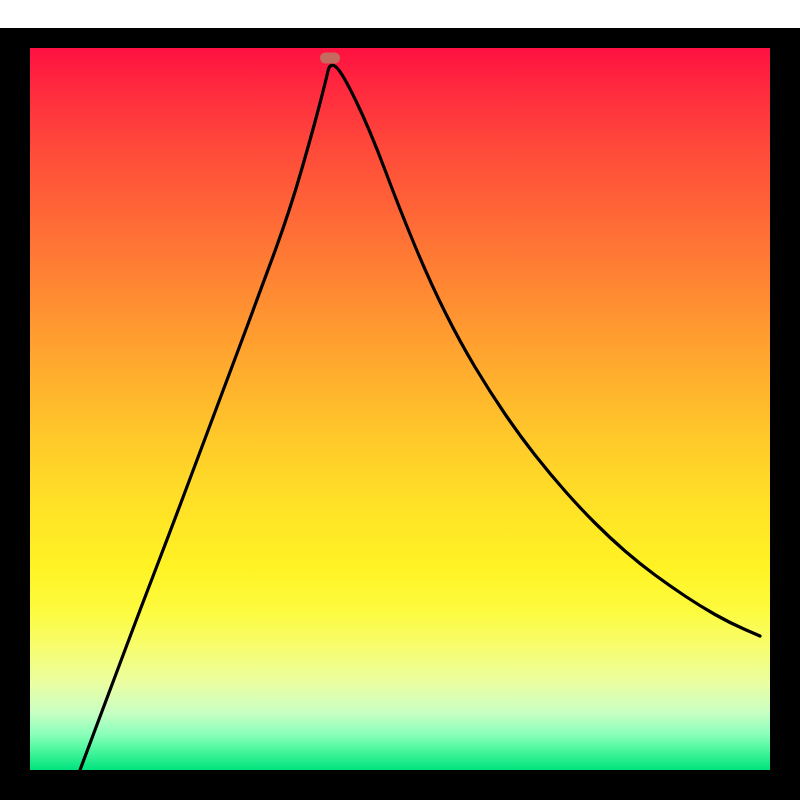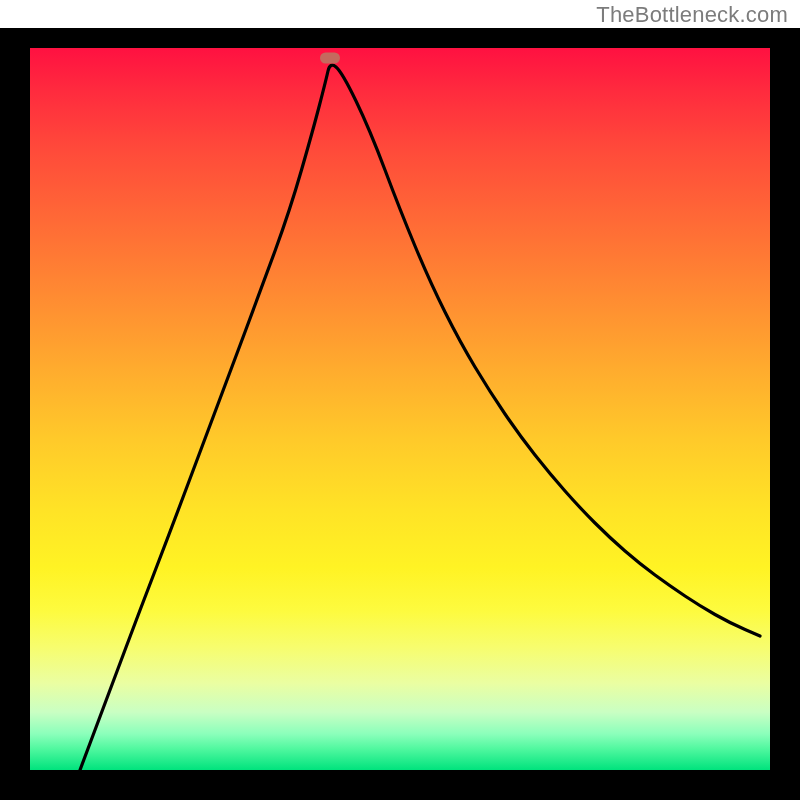--- a/index.html
+++ b/index.html
@@ -73,21 +73,20 @@
   }
   .minimum-marker {
     fill: #c46a5e;
   }
 </style>
 </head>
 <body>
 
 <div class="wrap">
 
-  <div class="attribution">TheBottleneck.com</div>
 
   <div class="outer-frame">
     <div class="plot-area">
       <div class="grad"></div>
       <svg class="curve" viewBox="0 0 740 722" preserveAspectRatio="none">
         <path d="M 50 722 Q 50 722 65 682 Q 80 642 95 602 Q 110 562 125 523 Q 140 484 155 444 Q 170 404 185 364 Q 200 324 215 284 Q 230 244 245 203 Q 260 162 271.5 122 Q 283 82 289.5 57 Q 296 32 298 23 Q 300 14 306 19 Q 312 24 326 53 Q 340 82 355 122 Q 370 162 385 198 Q 400 234 415 264 Q 430 294 445 319 Q 460 344 475 366 Q 490 388 505 407 Q 520 426 535 443 Q 550 460 565 475 Q 580 490 595 503 Q 610 516 625 527 Q 640 538 655 548 Q 670 558 685 566.5 Q 700 575 715 581.5 T 730 588" fill="none" stroke="#000000" stroke-width="3.2" stroke-linecap="round" stroke-linejoin="round"></path>
         <rect class="minimum-marker" x="290" y="4.5" width="20" height="11" rx="5.5" ry="5.5"></rect>
       </svg>
     </div>
   </div>

